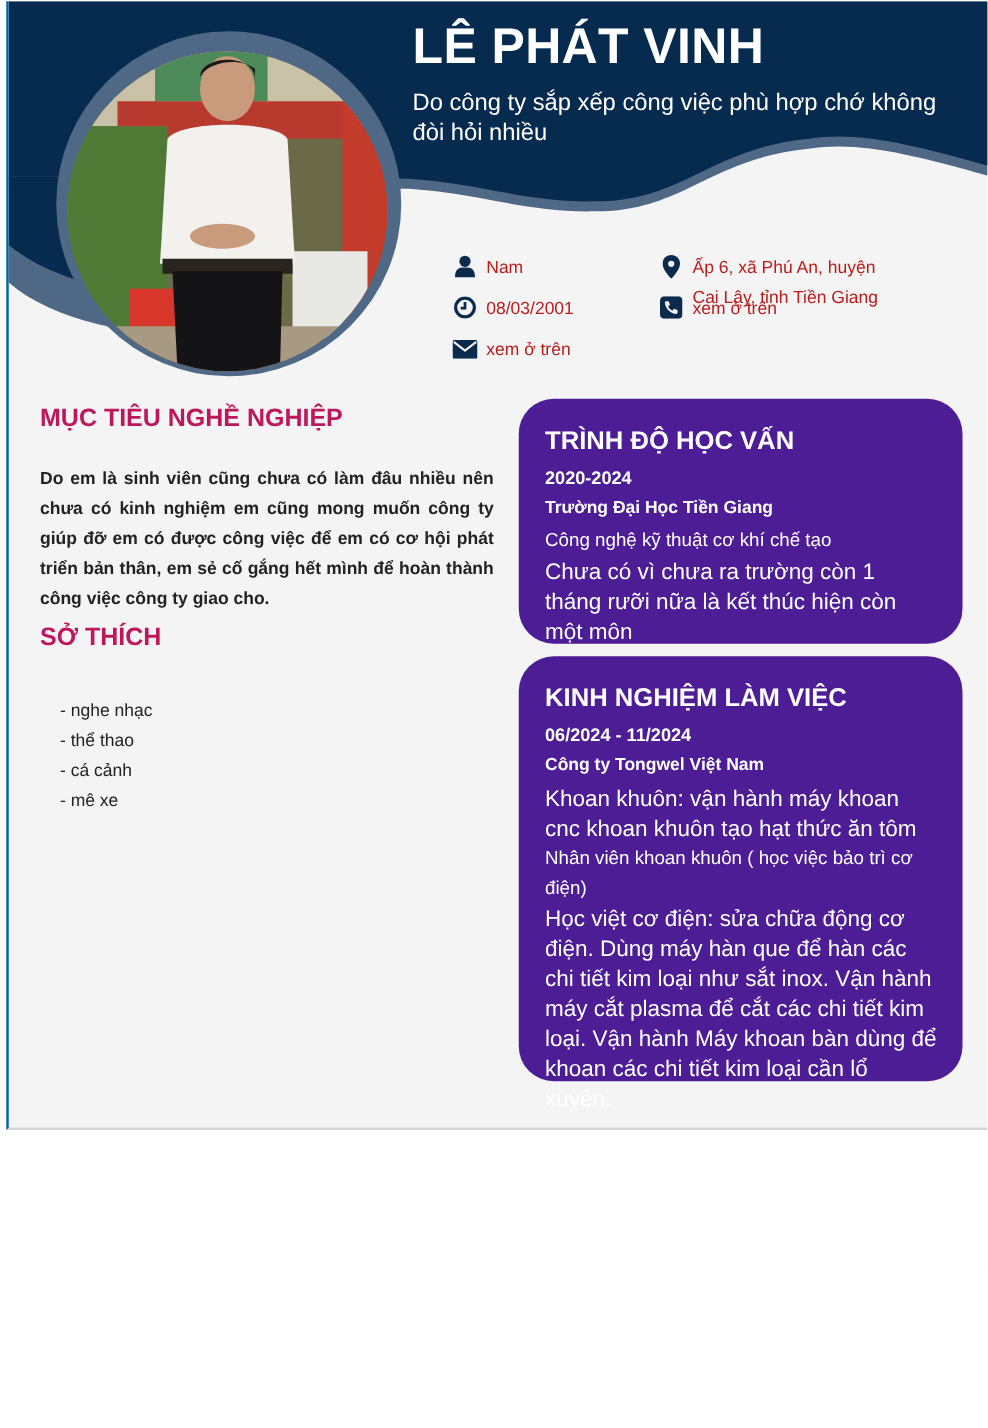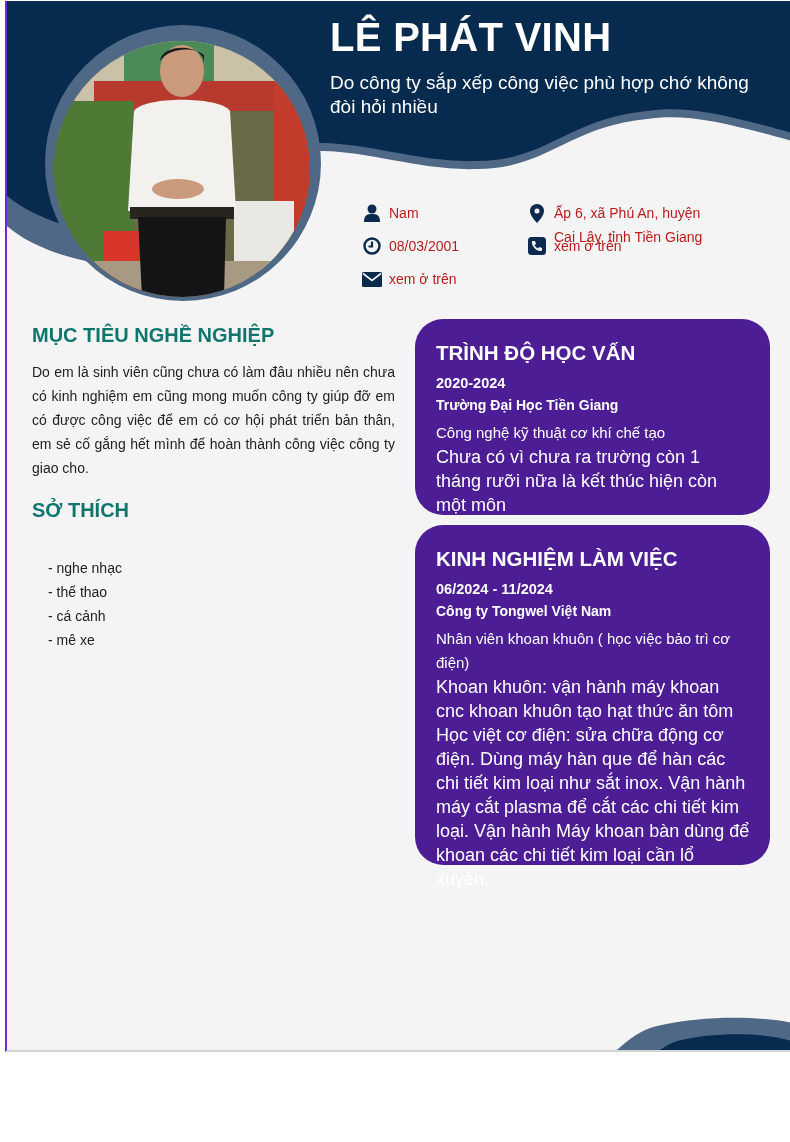--- a/index.html
+++ b/index.html
@@ -1,26 +1,26 @@
 <!DOCTYPE html>
 <html><head>
 <meta charset="utf-8">
 <style>
   html, body { margin:0; padding:0; background:#ffffff; }
   body { width:790px; height:1142px; position:relative; overflow:hidden; font-family:"Liberation Sans", sans-serif; }
-  .page { position:absolute; left:5px; top:1px; width:785px; height:1051px; background:#f4f4f4; border-left:2px solid #6d28d9; border-bottom:2px solid #d4d4d4; overflow:hidden; box-sizing:border-box; }
+  .page { position:absolute; left:5px; top:1px; width:785px; height:903px; background:#f4f4f4; border-left:2px solid #0369a1; border-bottom:2px solid #d4d4d4; overflow:hidden; box-sizing:border-box; }
   .bg-svg { position:absolute; left:0; top:0; }
   .photo-ring { position:absolute; left:38px; top:24px; width:276px; height:276px; border-radius:50%; background:#4f6885; }
   .photo { position:absolute; left:47px; top:40px; width:256px; height:256px; border-radius:50%; overflow:hidden; background:#8a7a5a; }
   .name { position:absolute; left:323px; top:14px; color:#ffffff; font-weight:bold; font-size:40px; letter-spacing:0.3px; margin:0; }
   .objective { position:absolute; left:323px; top:70px; width:445px; color:#ffffff; font-size:19px; line-height:24px; }
   .info { position:absolute; color:#b91c1c; font-size:14px; display:flex; align-items:center; }
   .info .ico { width:20px; height:20px; margin-right:7px; display:flex; align-items:center; justify-content:center; }
   .info .ico svg { display:block; }
-  .sec-title { position:absolute; color:#0f766e; font-weight:bold; font-size:20px; margin:0; }
+  .sec-title { position:absolute; color:#be185d; font-weight:bold; font-size:20px; margin:0; }
   .para { position:absolute; color:#222; font-size:14px; line-height:24px; text-align:justify; }
   .hobbies { position:absolute; left:25px; top:539px; color:#222; font-size:14px; line-height:24px; list-style:none; margin:16px; padding:0; }
   .card { position:absolute; left:408px; width:355px; background:#4c1d95; border-radius:28px; color:#ffffff; box-sizing:border-box; padding:22px 20px 14px 21px; }
   .card h2 { margin:0 0 10px 0; font-size:20.5px; font-weight:bold; }
   .card .period { font-weight:bold; font-size:14.5px; margin-bottom:6px; }
   .card .org { font-weight:bold; font-size:14px; margin-bottom:8px; }
   .card .line { font-size:18px; line-height:24px; }
   .card .big { font-size:15px; }
 </style>
 </head>
@@ -108,21 +108,21 @@
     <span class="ico">
       <svg width="18" height="18" viewBox="0 0 18 18">
           <rect x="0" y="0" width="18" height="18" rx="3.5" fill="#0b2a4e"></rect>
           <path d="M5 4 L7 4 L8 7 L6.5 8 C7.3 9.8 8.2 10.7 10 11.5 L11 10 L14 11 L14 13 C14 13.8 13.4 14.2 12.6 14.1 C8 13.5 4.5 10 3.9 5.4 C3.8 4.6 4.2 4 5 4 Z" fill="#f4f4f4"></path>
         </svg>
     </span>
     <span>xem ở trên</span>
   </div>
 
   <h2 class="sec-title" style="left:25px; top:323px;">MỤC TIÊU NGHỀ NGHIỆP</h2>
-  <div class="para" style="left:25px; top:359px; width:363px;">Do em là sinh viên cũng chưa có làm đâu nhiều nên chưa có kinh nghiệm em cũng mong muốn công ty giúp đỡ em có được công việc để em có cơ hội phát triển bản thân, em sẻ cố gắng hết mình để hoàn thành công việc công ty giao cho.</div>
+  <div class="para" style="left:25px; top:369px; width:363px;font-weight:bold;">Do em là sinh viên cũng chưa có làm đâu nhiều nên chưa có kinh nghiệm em cũng mong muốn công ty giúp đỡ em có được công việc để em có cơ hội phát triển bản thân, em sẻ cố gắng hết mình để hoàn thành công việc công ty giao cho.</div>
 
   <h2 class="sec-title" style="left:25px; top:498px;">SỞ THÍCH</h2>
   <ul class="hobbies">
     <li>- nghe nhạc</li>
     <li>- thể thao</li>
     <li>- cá cảnh</li>
     <li>- mê xe</li>
   </ul>
 
   <div class="card" style="top:318px; height:196px;">
@@ -130,18 +130,18 @@
     <div class="period">2020-2024</div>
     <div class="org">Trường Đại Học Tiền Giang</div>
     <div class="line big">Công nghệ kỹ thuật cơ khí chế tạo</div>
     <div class="line">Chưa có vì chưa ra trường còn 1 tháng rưỡi nữa là kết thúc hiện còn một môn</div>
   </div>
 
   <div class="card" style="top:524px; height:340px;">
     <h2>KINH NGHIỆM LÀM VIỆC</h2>
     <div class="period">06/2024 - 11/2024</div>
     <div class="org">Công ty Tongwel Việt Nam</div>
+    <div class="line">Khoan khuôn: vận hành máy khoan cnc khoan khuôn tạo hạt thức ăn tôm</div>
     <div class="line big">Nhân viên khoan khuôn ( học việc bảo trì cơ điện)</div>
-    <div class="line">Khoan khuôn: vận hành máy khoan cnc khoan khuôn tạo hạt thức ăn tôm</div>
     <div class="line">Học việt cơ điện: sửa chữa động cơ điện. Dùng máy hàn que để hàn các chi tiết kim loại như sắt inox. Vận hành máy cắt plasma để cắt các chi tiết kim loại. Vận hành Máy khoan bàn dùng để khoan các chi tiết kim loại cần lổ xuyên.</div>
   </div>
 
 </div>
 
 </body></html>

